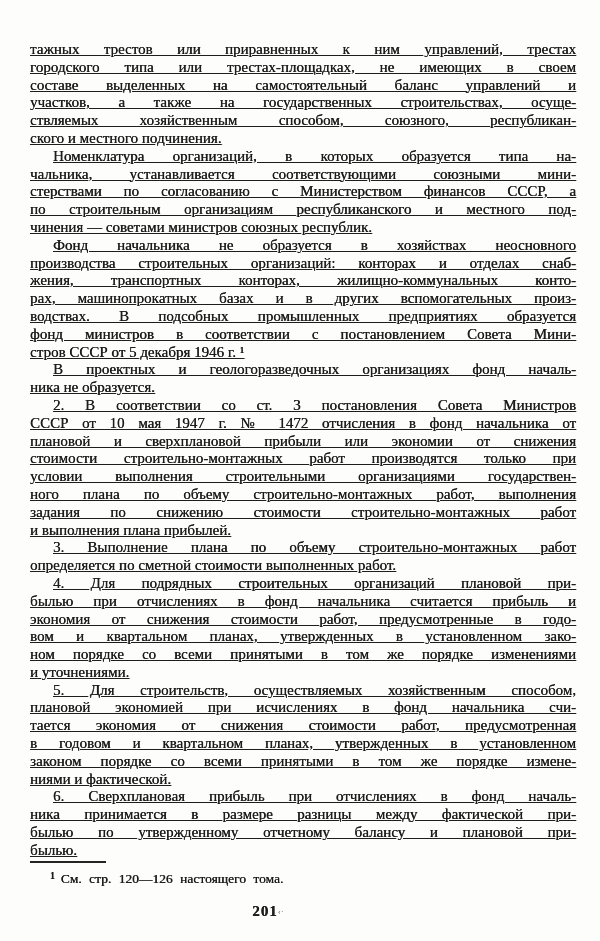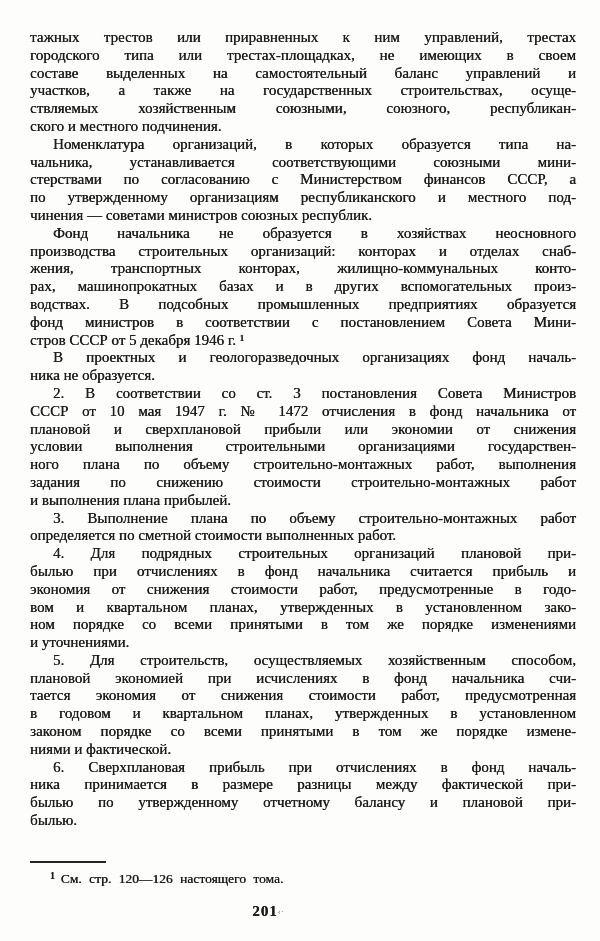--- a/index.html
+++ b/index.html
@@ -13,22 +13,23 @@
     height: 941px;
     margin: 0 auto;
     background: #fdfdfb;
     color: #1d1d1d;
     font-family: "Liberation Serif", "DejaVu Serif", serif;
     overflow: hidden;
   }
   .text-block {
     position: absolute;
     left: 30px;
-    top: 29px;
+    top: 41px;
     width: 546px;
+    text-decoration: underline;
   }
   .line {
     font-size: 15px;
     line-height: 17.8px;
     text-align: justify;
     text-align-last: justify;
     text-shadow: 0.3px 0 0 currentColor;
   }
   .line.last {
     text-align-last: left;
@@ -84,39 +85,40 @@
 </head>
 <body>
 
 <div class="page">
 
   <main class="text-block">
       <div class="line">тажных трестов или приравненных к ним управлений, трестах</div>
       <div class="line">городского типа или трестах-площадках, не имеющих в своем</div>
       <div class="line">составе выделенных на самостоятельный баланс управлений и</div>
       <div class="line">участков, а также на государственных строительствах, осуще-</div>
-      <div class="line">ствляемых хозяйственным союзными, союзного, республикан-</div>
+      <div class="line">ствляемых хозяйственным способом, союзного, республикан-</div>
       <div class="line last">ского и местного подчинения.</div>
       <div class="line indent">Номенклатура организаций, в которых образуется типа на-</div>
       <div class="line">чальника, устанавливается соответствующими союзными мини-</div>
       <div class="line">стерствами по согласованию с Министерством финансов СССР, а</div>
-      <div class="line">по утвержденному организациям республиканского и местного под-</div>
+      <div class="line">по строительным организациям республиканского и местного под-</div>
       <div class="line last">чинения — советами министров союзных республик.</div>
       <div class="line indent">Фонд начальника не образуется в хозяйствах неосновного</div>
       <div class="line">производства строительных организаций: конторах и отделах снаб-</div>
       <div class="line">жения, транспортных конторах, жилищно-коммунальных конто-</div>
       <div class="line">рах, машинопрокатных базах и в других вспомогательных произ-</div>
       <div class="line">водствах. В подсобных промышленных предприятиях образуется</div>
       <div class="line">фонд министров в соответствии с постановлением Совета Мини-</div>
       <div class="line last">стров СССР от 5 декабря 1946 г. ¹</div>
       <div class="line indent">В проектных и геологоразведочных организациях фонд началь-</div>
       <div class="line last">ника не образуется.</div>
       <div class="line indent">2. В соответствии со ст. 3 постановления Совета Министров</div>
       <div class="line">СССР от 10 мая 1947 г. № 1472 отчисления в фонд начальника от</div>
       <div class="line">плановой и сверхплановой прибыли или экономии от снижения</div>
+      <div class="line">стоимости строительно-монтажных работ производятся только при</div>
       <div class="line">условии выполнения строительными организациями государствен-</div>
       <div class="line">ного плана по объему строительно-монтажных работ, выполнения</div>
       <div class="line">задания по снижению стоимости строительно-монтажных работ</div>
       <div class="line last">и выполнения плана прибылей.</div>
       <div class="line indent">3. Выполнение плана по объему строительно-монтажных работ</div>
       <div class="line last">определяется по сметной стоимости выполненных работ.</div>
       <div class="line indent">4. Для подрядных строительных организаций плановой при-</div>
       <div class="line">былью при отчислениях в фонд начальника считается прибыль и</div>
       <div class="line">экономия от снижения стоимости работ, предусмотренные в годо-</div>
       <div class="line">вом и квартальном планах, утвержденных в установленном зако-</div>

